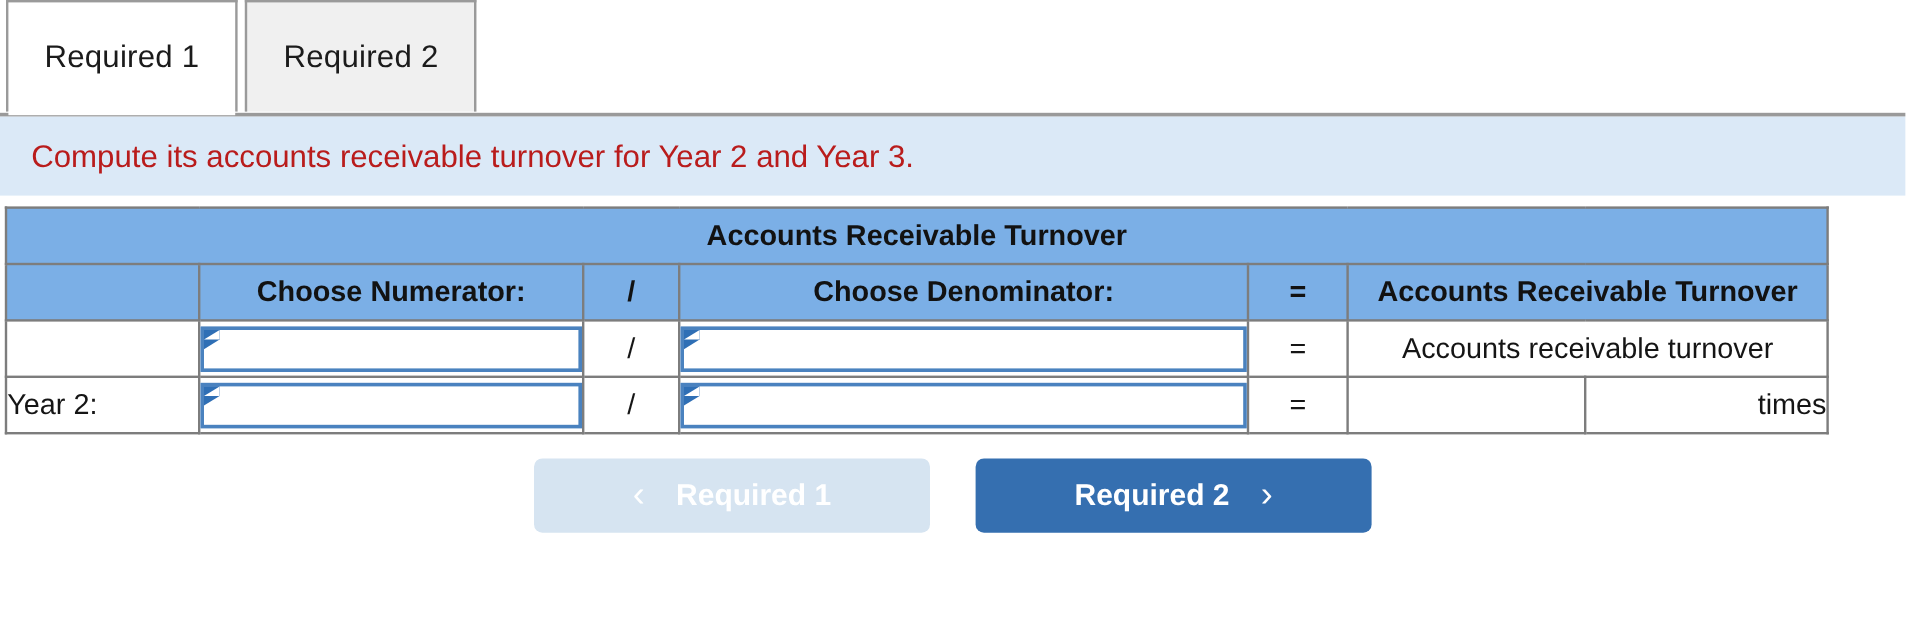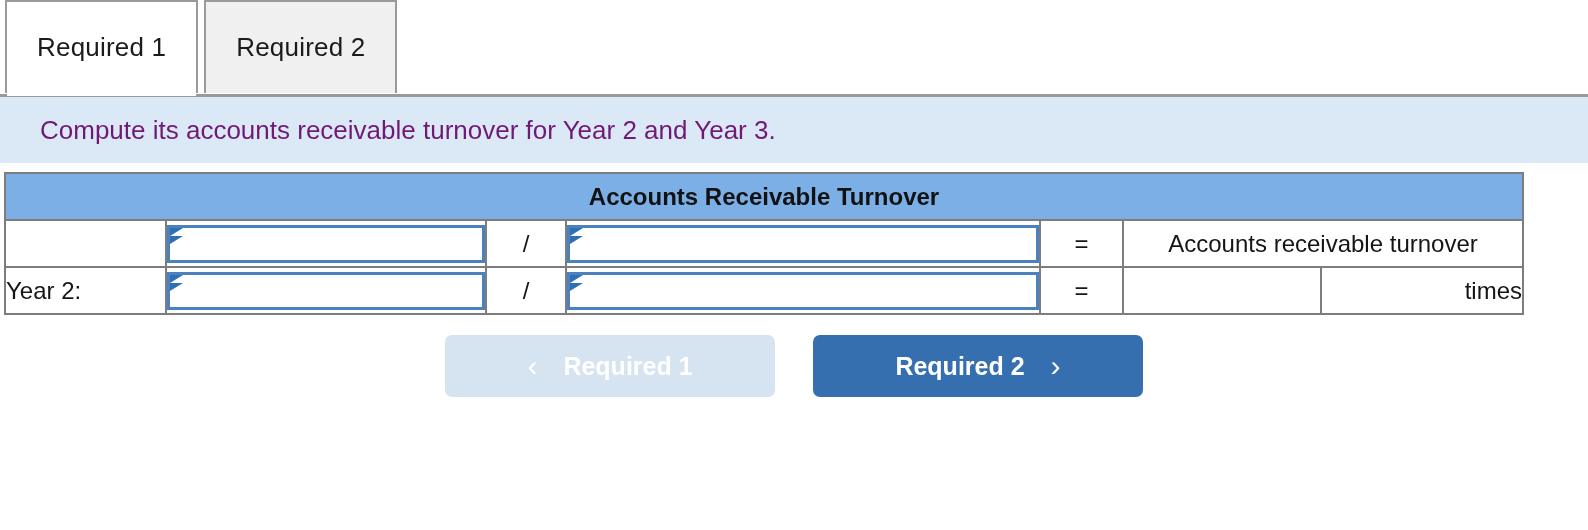--- a/index.html
+++ b/index.html
@@ -57,23 +57,23 @@
   .tab + .tab { margin-left: 6px; }
 
   
   .instruction {
     box-sizing: border-box;
     width: 100%;
     height: 66px;
     background: #dbe9f7;
     display: flex;
     align-items: center;
-    padding-left: 40px;
+    padding-left: 26px;
     font-size: 26px;
-    color: #701a75;
+    color: #b91c1c;
   }
 
   
   .table-wrap {
     padding: 9px 0 0 4px;
   }
   table.grid {
     border-collapse: collapse;
     width: 1518px;
     table-layout: fixed;
@@ -225,20 +225,28 @@
         <col class="c-eq">
         <col class="c-res1">
         <col class="c-res2">
     </colgroup>
     <tbody>
 
       <tr>
         <td class="hd hd-title" colspan="7">Accounts Receivable Turnover</td>
       </tr>
 
+      <tr>
+        <td class="hd hd-sub"></td>
+        <td class="hd hd-sub">Choose Numerator:</td>
+        <td class="hd hd-sub">/</td>
+        <td class="hd hd-sub">Choose Denominator:</td>
+        <td class="hd hd-sub">=</td>
+        <td class="hd hd-sub" colspan="2">Accounts Receivable Turnover</td>
+      </tr>
 
       <tr>
         <td class="yearlbl"></td>
         <td class="input-cell">
           <div class="dropdown">
             <span class="flag"></span>
             <span></span>
           </div>
         </td>
         <td class="slash-cell">/</td>

